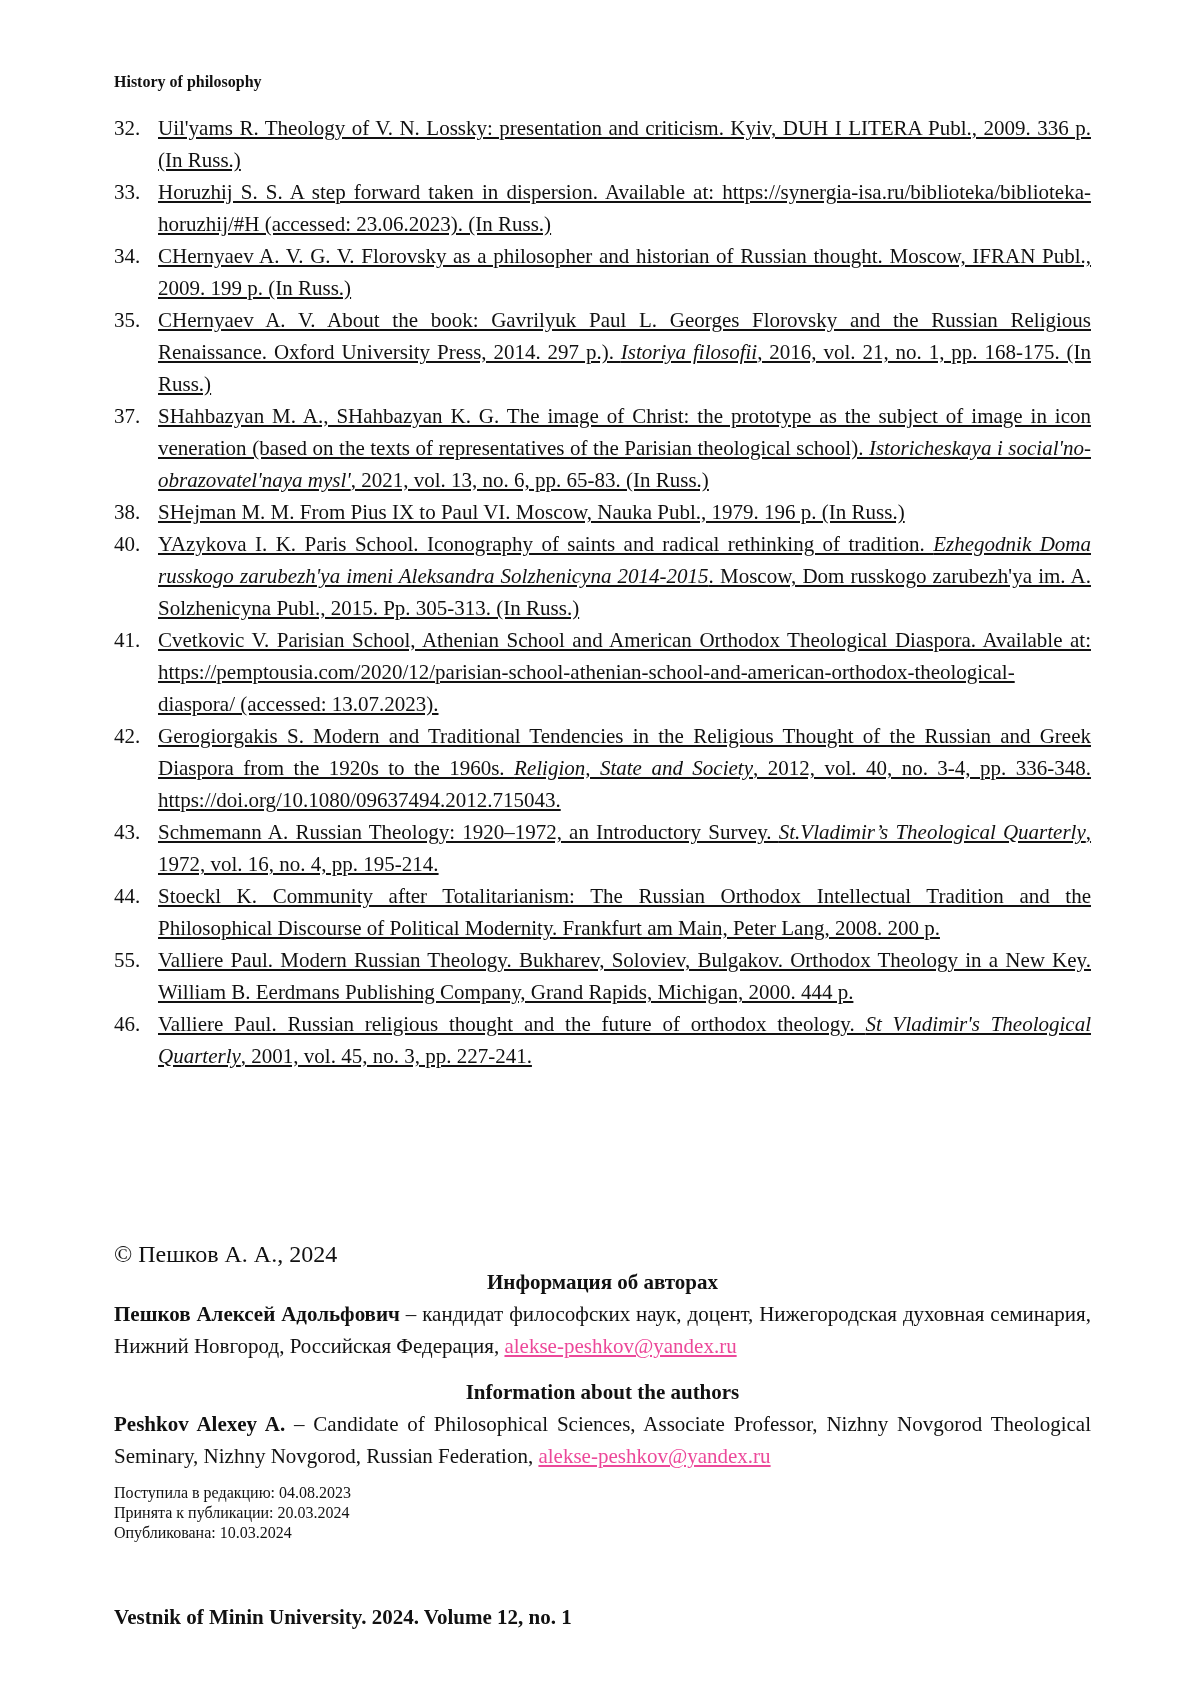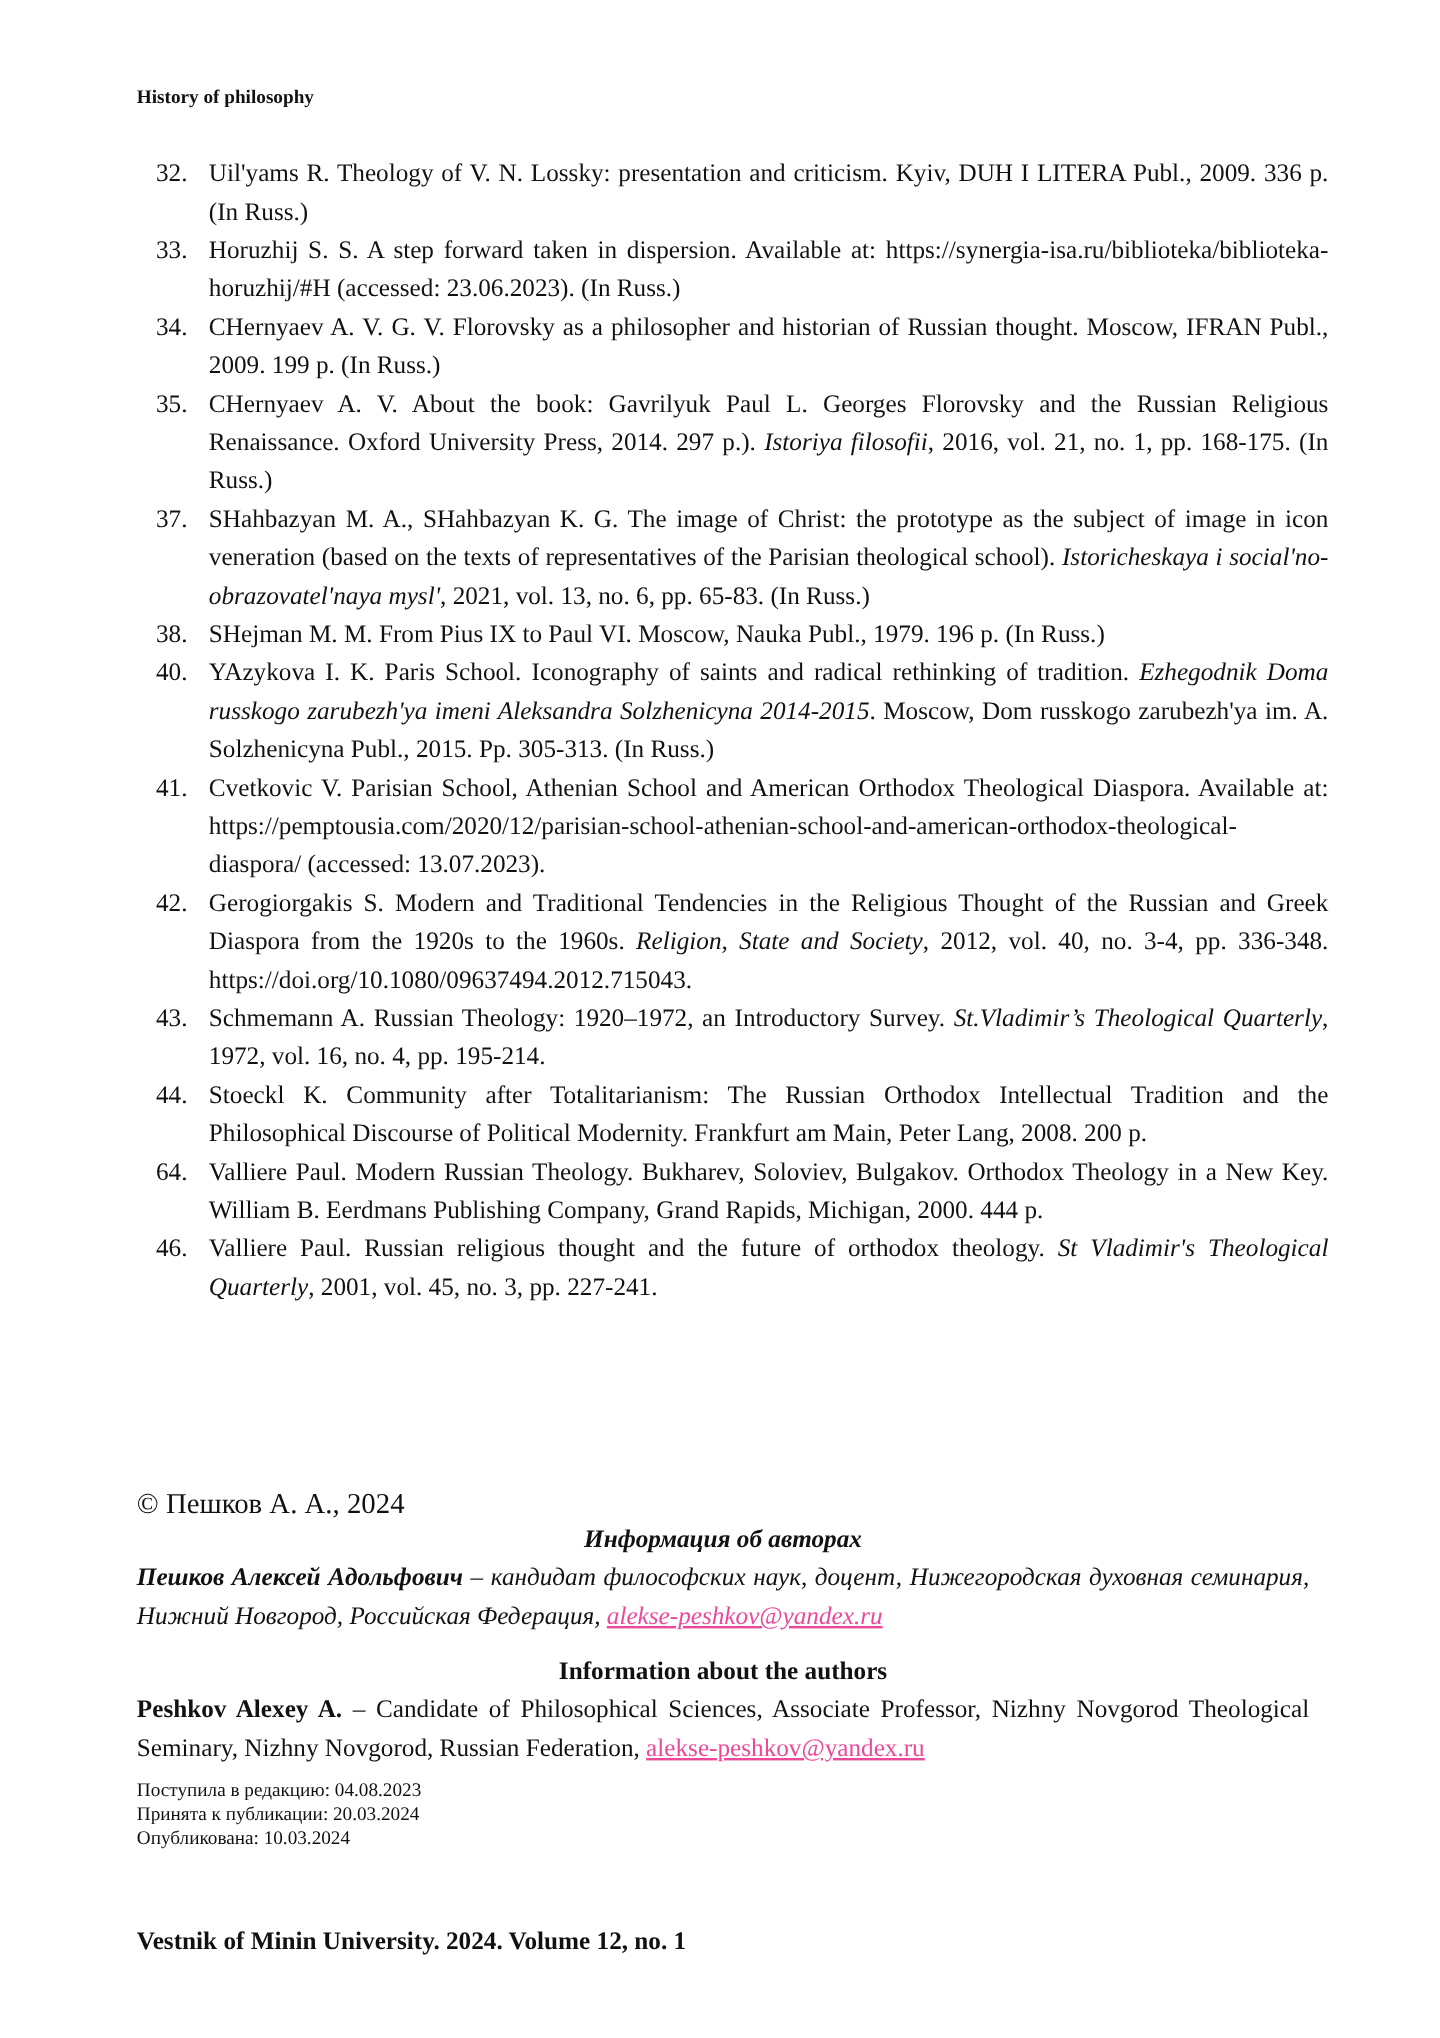--- a/index.html
+++ b/index.html
@@ -8,33 +8,33 @@
       font-family: "Liberation Serif", "DejaVu Serif", serif;
       color: #111111;
     }
     .page { position: absolute; left: 0; top: 0; width: 1200px; height: 1698px; padding-left: 40px; }
     .running-head {
       position: absolute; left: 114px; top: 73px;
       font-size: 16px; font-weight: bold;
     }
     .refs {
       position: absolute; left: 114px; top: 112px; width: 977px;
-      margin: 16px; padding: 0; list-style: none;
-      font-size: 21px; line-height: 32px;
+      margin: 0; padding: 0; list-style: none;
+      font-size: 21px; line-height: 32px; text-decoration: underline;
     }
     .ref { position: relative; padding-left: 44px; text-align: justify; }
     .ref-num { position: absolute; left: 0; top: 0; }
     .ref-body i { font-style: italic; }
     .copyright {
       position: absolute; left: 114px; top: 1222px; font-size: 24px; line-height: 32px; margin-top: 16px;
     }
     .authors-block {
       position: absolute; left: 114px; width: 977px; font-size: 21px; line-height: 32px;
     }
-    .authors-ru { top: 1266px; font-style: italic; }
+    .authors-ru { top: 1266px; }
     .authors-en { top: 1376px; }
     .authors-heading { text-align: center; font-weight: bold; }
     .authors-text { text-align: justify; }
     .authors-name { font-weight: bold; }
     .email-link { color: #ec4899; text-decoration: underline; cursor: pointer; }
     .dates {
       position: absolute; left: 114px; top: 1483px; font-size: 16px; line-height: 20px;
     }
     .footer {
       position: absolute; left: 114px; top: 1605px; font-size: 21px; font-weight: bold;
@@ -52,21 +52,21 @@
       <li class="ref"><span class="ref-num">33.</span><span class="ref-body"><span>Horuzhij S. S. A step forward taken in dispersion. Available at: https://synergia-isa.ru/biblioteka/biblioteka-horuzhij/#H (accessed: 23.06.2023). (In Russ.)</span></span></li>
       <li class="ref"><span class="ref-num">34.</span><span class="ref-body"><span>CHernyaev A. V. G. V. Florovsky as a philosopher and historian of Russian thought. Moscow, IFRAN Publ., 2009. 199 p. (In Russ.)</span></span></li>
       <li class="ref"><span class="ref-num">35.</span><span class="ref-body"><span>CHernyaev A. V. About the book: Gavrilyuk Paul L. Georges Florovsky and the Russian Religious Renaissance. Oxford University Press, 2014. 297 p.). </span><i>Istoriya filosofii</i><span>, 2016, vol. 21, no. 1, pp. 168-175. (In Russ.)</span></span></li>
       <li class="ref"><span class="ref-num">37.</span><span class="ref-body"><span>SHahbazyan M. A., SHahbazyan K. G. The image of Christ: the prototype as the subject of image in icon veneration (based on the texts of representatives of the Parisian theological school). </span><i>Istoricheskaya i social'no-obrazovatel'naya mysl'</i><span>, 2021, vol. 13, no. 6, pp. 65-83. (In Russ.)</span></span></li>
       <li class="ref"><span class="ref-num">38.</span><span class="ref-body"><span>SHejman M. M. From Pius IX to Paul VI. Moscow, Nauka Publ., 1979. 196 p. (In Russ.)</span></span></li>
       <li class="ref"><span class="ref-num">40.</span><span class="ref-body"><span>YAzykova I. K. Paris School. Iconography of saints and radical rethinking of tradition. </span><i>Ezhegodnik Doma russkogo zarubezh'ya imeni Aleksandra Solzhenicyna 2014-2015</i><span>. Moscow, Dom russkogo zarubezh'ya im. A. Solzhenicyna Publ., 2015. Pp. 305-313. (In Russ.)</span></span></li>
       <li class="ref"><span class="ref-num">41.</span><span class="ref-body"><span>Cvetkovic V. Parisian School, Athenian School and American Orthodox Theological Diaspora. Available at: https://pemptousia.com/2020/12/parisian-school-athenian-school-and-american-orthodox-theological-diaspora/ (accessed: 13.07.2023).</span></span></li>
       <li class="ref"><span class="ref-num">42.</span><span class="ref-body"><span>Gerogiorgakis S. Modern and Traditional Tendencies in the Religious Thought of the Russian and Greek Diaspora from the 1920s to the 1960s. </span><i>Religion, State and Society</i><span>, 2012, vol. 40, no. 3-4, pp. 336-348. https://doi.org/10.1080/09637494.2012.715043.</span></span></li>
       <li class="ref"><span class="ref-num">43.</span><span class="ref-body"><span>Schmemann A. Russian Theology: 1920–1972, an Introductory Survey. </span><i>St.Vladimir’s Theological Quarterly</i><span>, 1972, vol. 16, no. 4, pp. 195-214.</span></span></li>
       <li class="ref"><span class="ref-num">44.</span><span class="ref-body"><span>Stoeckl K. Community after Totalitarianism: The Russian Orthodox Intellectual Tradition and the Philosophical Discourse of Political Modernity. Frankfurt am Main, Peter Lang, 2008. 200 p.</span></span></li>
-      <li class="ref"><span class="ref-num">64.</span><span class="ref-body"><span>Valliere Paul. Modern Russian Theology. Bukharev, Soloviev, Bulgakov. Orthodox Theology in a New Key. William B. Eerdmans Publishing Company, Grand Rapids, Michigan, 2000. 444 p.</span></span></li>
+      <li class="ref"><span class="ref-num">55.</span><span class="ref-body"><span>Valliere Paul. Modern Russian Theology. Bukharev, Soloviev, Bulgakov. Orthodox Theology in a New Key. William B. Eerdmans Publishing Company, Grand Rapids, Michigan, 2000. 444 p.</span></span></li>
       <li class="ref"><span class="ref-num">46.</span><span class="ref-body"><span>Valliere Paul. Russian religious thought and the future of orthodox theology. </span><i>St Vladimir's Theological Quarterly</i><span>, 2001, vol. 45, no. 3, pp. 227-241.</span></span></li>
     </ol>
 
   <div class="copyright">© Пешков А. А., 2024</div>
 
   <div class="authors-block authors-ru">
     <div class="authors-heading">Информация об авторах</div>
     <div class="authors-text">
       <span class="authors-name">Пешков Алексей Адольфович</span><span> – кандидат философских наук, доцент, Нижегородская духовная семинария, Нижний Новгород, Российская Федерация, </span><a class="email-link">alekse-peshkov@yandex.ru</a>
     </div>

